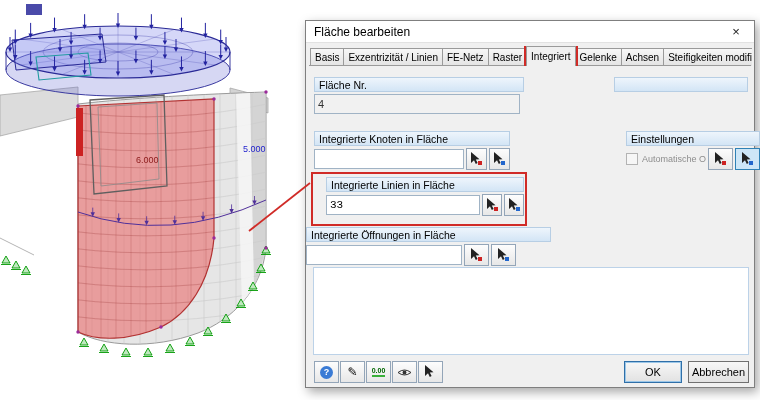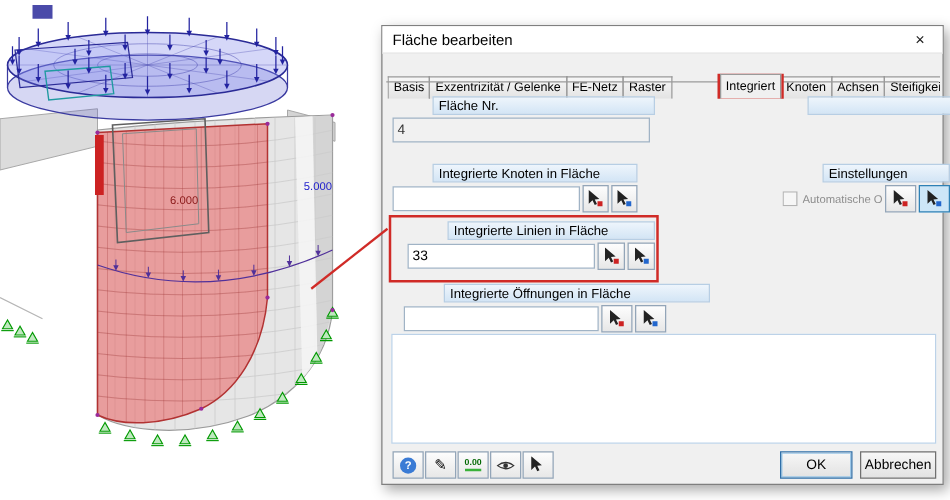--- a/index.html
+++ b/index.html
@@ -11,32 +11,32 @@
   #overlay-svg { position:absolute; left:0; top:0; z-index:40; pointer-events:none; }
 
   .dialog { position:absolute; left:305px; top:20px; width:450px; height:368px;
             background:#f0f0f0; border:1px solid #7f7f7f;
             box-shadow:3px 4px 10px rgba(0,0,0,.35); z-index:10; font-size:11px; color:#000; }
   .titlebar { height:22px; background:#ffffff; display:flex; align-items:center;
               border-bottom:1px solid #e2e2e2; }
   .title { flex:1; padding-left:8px; font-size:12px; }
   .close-btn { width:36px; height:22px; text-align:center; line-height:21px; font-size:13px; color:#222; cursor:default; }
 
-  .tabstrip { position:absolute; left:4px; top:38px; width:442px; height:20px;
+  .tabstrip { position:absolute; left:4px; top:25px; width:442px; height:20px;
               display:flex; align-items:flex-end; overflow:hidden;text-align:center; }
   .tab { flex:0 0 auto; height:18px; line-height:17px; padding:0 4px; font-size:10px;
          white-space:nowrap; background:linear-gradient(#f7f7f7,#e3e3e3);
          border:1px solid #9a9a9a; border-bottom:none; margin-right:-1px; }
   .tab.active { background:#f0f0f0; height:20px; line-height:19px; position:relative; z-index:3; }
-  .tab.annot { box-shadow:0 0 0 2px var(--annot);margin-left:39px; }
+  .tab.annot { box-shadow:0 0 0 2px var(--annot); }
   .content-line { position:absolute; left:3px; right:3px; top:44px; border-top:1px solid #9a9a9a; }
 
   .group { position:absolute; }
   .group-header { height:15px; line-height:14px; padding:0 4px; font-size:10.5px;
-                  background:linear-gradient(#eef5fc,#d3e5f5); border:1px solid #b7cee4;margin-left:32px; }
+                  background:linear-gradient(#eef5fc,#d3e5f5); border:1px solid #b7cee4; }
   .group-body { display:flex; align-items:center; gap:2px; margin-top:2px; }
   .field { height:20px; border:1px solid #a0b3c5; background:#fff; font-size:11px;
            padding:0 3px; font-family:"Liberation Sans",sans-serif; }
   .field.readonly { background:#f1f1f1; color:#333; }
   .pick-btn { width:25px; height:22px; border:1px solid #93a5b8;
               background:linear-gradient(#fdfdfd,#e7e7e7);
               display:flex; align-items:center; justify-content:center; padding:0; }
   .pick-btn.active-blue { background:#cde6f7; border-color:#2f81b5; }
 
   .annot-box { position:absolute; border:2px solid var(--annot); z-index:5; pointer-events:none; }
@@ -296,25 +296,25 @@
 
   <div class="dialog">
 
     <div class="titlebar">
       <span class="title">Fläche bearbeiten</span>
       <span class="close-btn">×</span>
     </div>
 
     <div class="tabstrip">
       <div class="tab">Basis</div>
-      <div class="tab">Exzentrizität / Gelenke</div>
+      <div class="tab">Exzentrizität / Linien</div>
       <div class="tab">FE-Netz</div>
       <div class="tab">Raster</div>
       <div class="tab active annot">Integriert</div>
-      <div class="tab">Knoten</div>
+      <div class="tab">Gelenke</div>
       <div class="tab">Achsen</div>
       <div class="tab">Steifigkeiten modifizieren</div>
     </div>
     <div class="content-line"></div>
 
     <div class="group" style="left:8px; top:56px; width:210px;">
       <div class="group-header">Fläche Nr.</div>
       <div class="group-body">
         <input class="field readonly" style="width: 206px;" readonly="" value="4">
       </div>
@@ -361,37 +361,37 @@
             </svg>
         </button>
       </div>
     </div>
 
     <div class="annot-box" style="left:5px; top:151px; width:216px; height:54px;"></div>
 
     <div class="group" style="left:8px; top:156px; width:210px;padding-left:12px;">
       <div class="group-header">Integrierte Linien in Fläche</div>
       <div class="group-body">
-        <input class="field" style="width: 156px;" value="33">
+        <input class="field" style="width: 156px; font-family: Liberation Mono, monospace;" value="33">
         <button class="pick-btn">
           <svg width="13" height="14">
               <polygon points="1,0 1,11 4,8.2 5.8,12 7.6,11.1 5.8,7.5 9.5,7.2" fill="#222"></polygon>
               <rect x="8" y="9" width="4" height="4" fill="#cc2222"></rect>
             </svg>
         </button>
         <button class="pick-btn">
           <svg width="13" height="14">
               <polygon points="1,0 1,11 4,8.2 5.8,12 7.6,11.1 5.8,7.5 9.5,7.2" fill="#222"></polygon>
               <rect x="8" y="9" width="4" height="4" fill="#2266cc"></rect>
             </svg>
         </button>
       </div>
     </div>
 
-    <div class="group" style="left:17px; top:206px; width:245px;">
+    <div class="group" style="left:0; top:206px; width:245px;">
       <div class="group-header">Integrierte Öffnungen in Fläche</div>
       <div class="group-body">
         <input class="field" style="width: 156px;" value="">
         <button class="pick-btn">
           <svg width="13" height="14">
               <polygon points="1,0 1,11 4,8.2 5.8,12 7.6,11.1 5.8,7.5 9.5,7.2" fill="#222"></polygon>
               <rect x="8" y="9" width="4" height="4" fill="#cc2222"></rect>
             </svg>
         </button>
         <button class="pick-btn">

